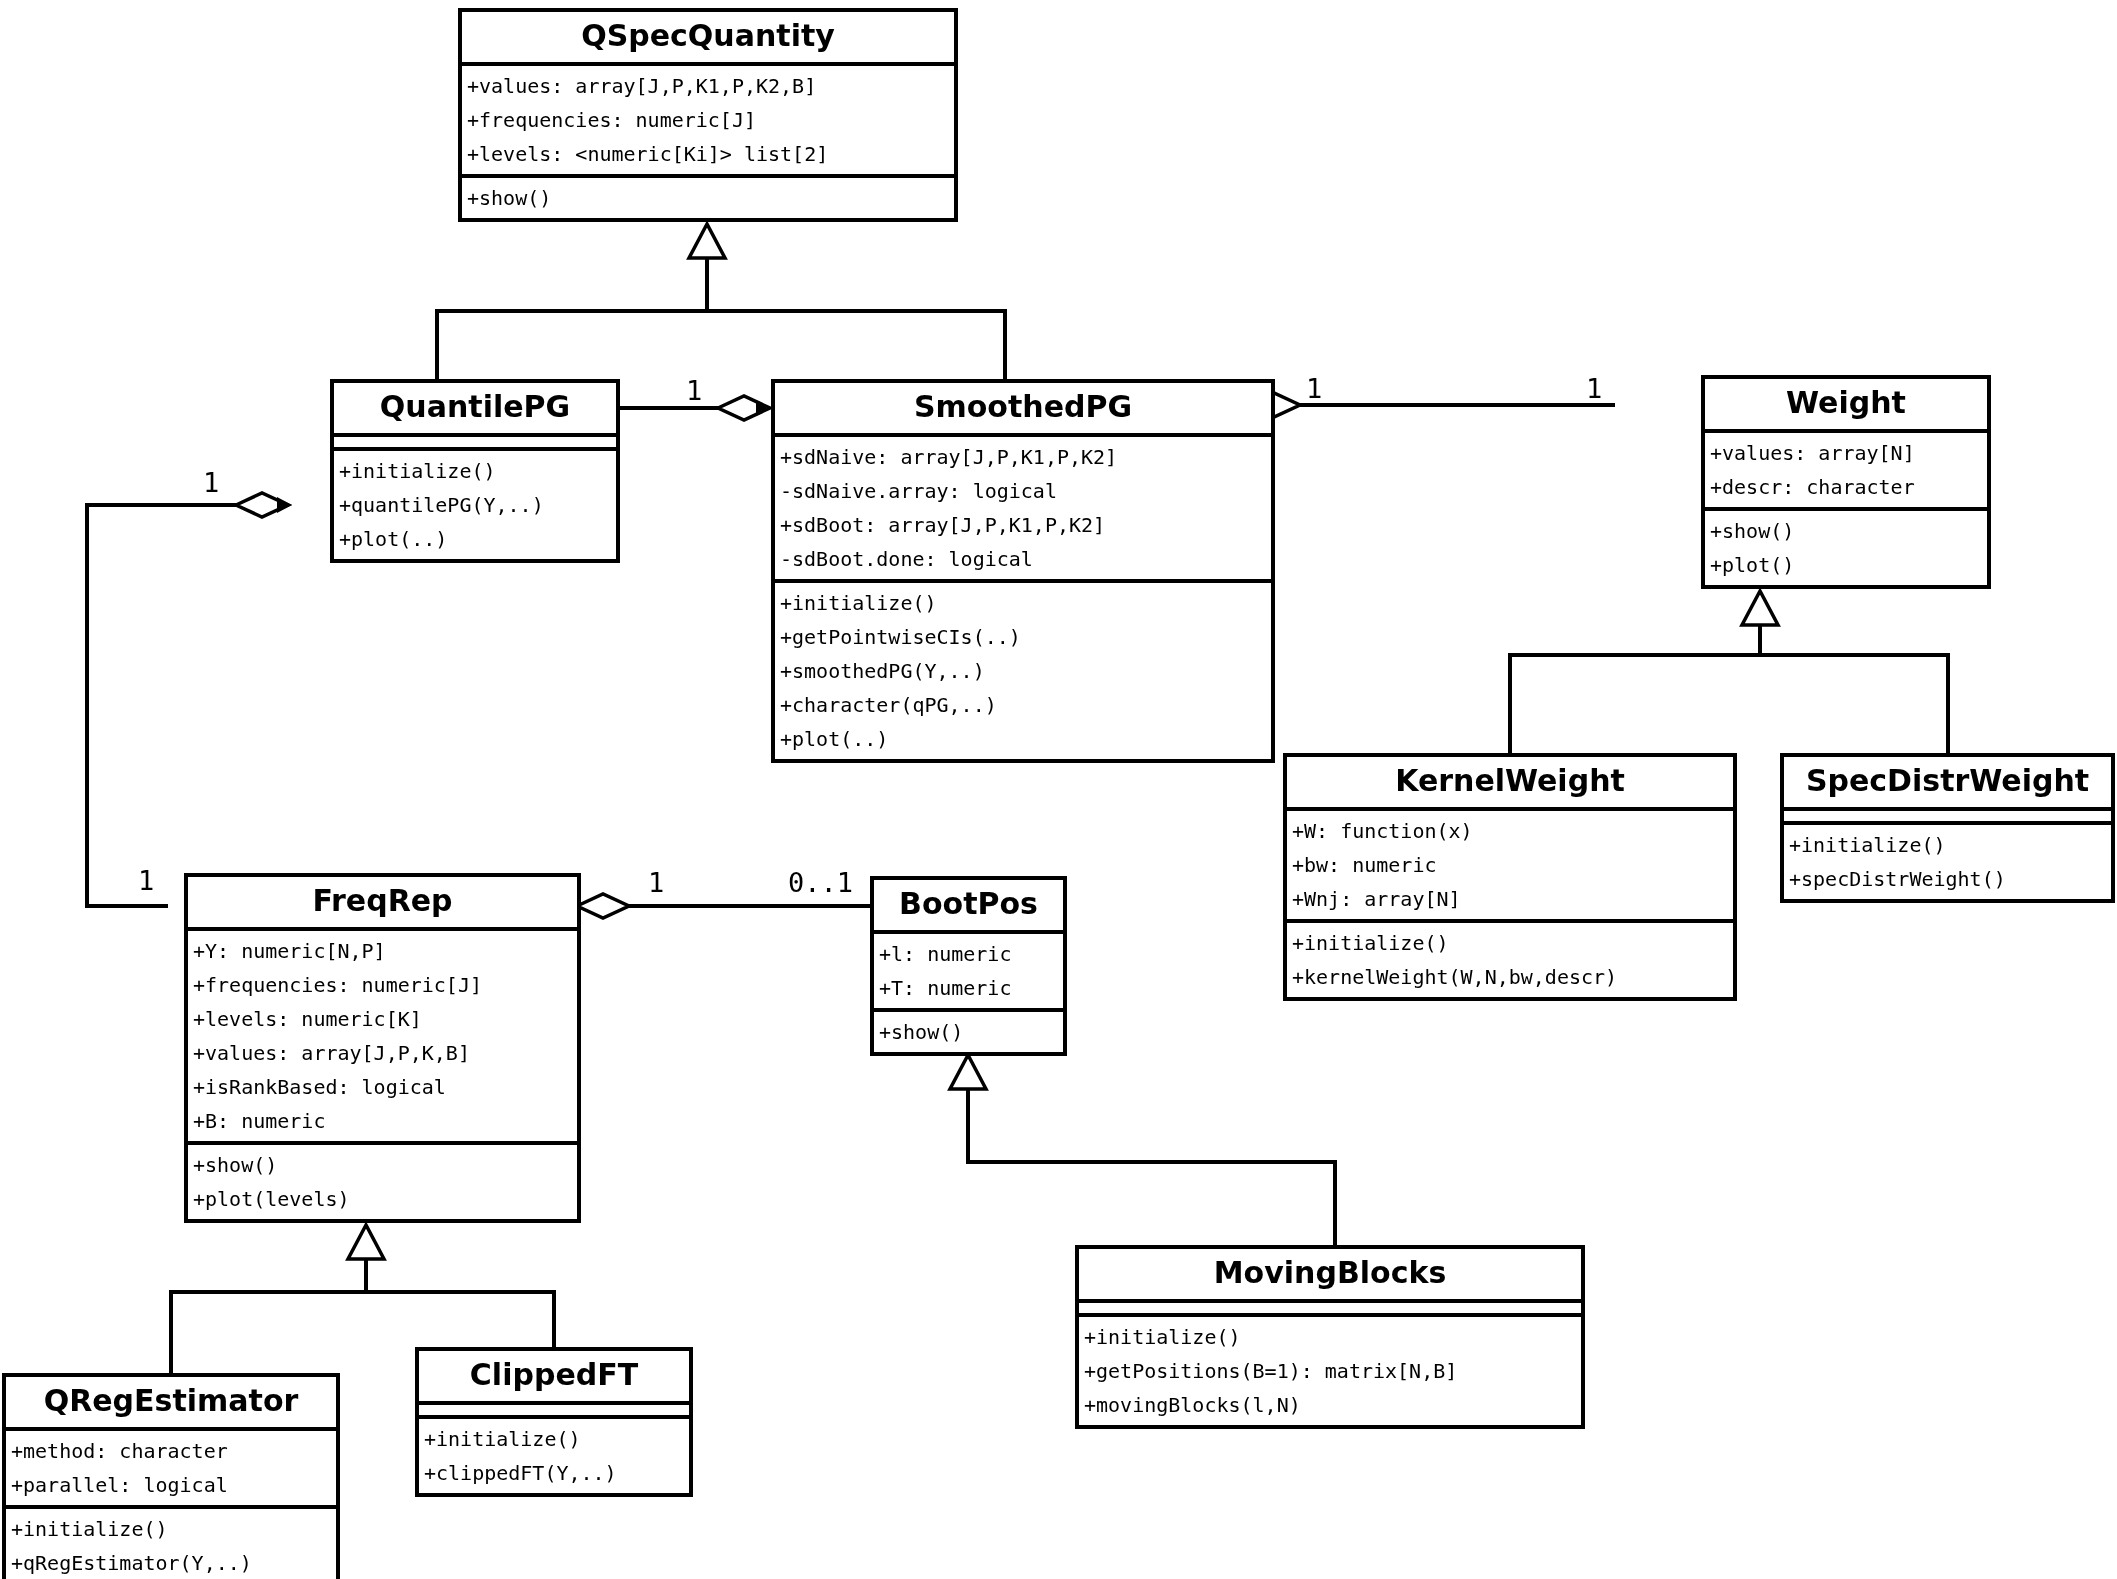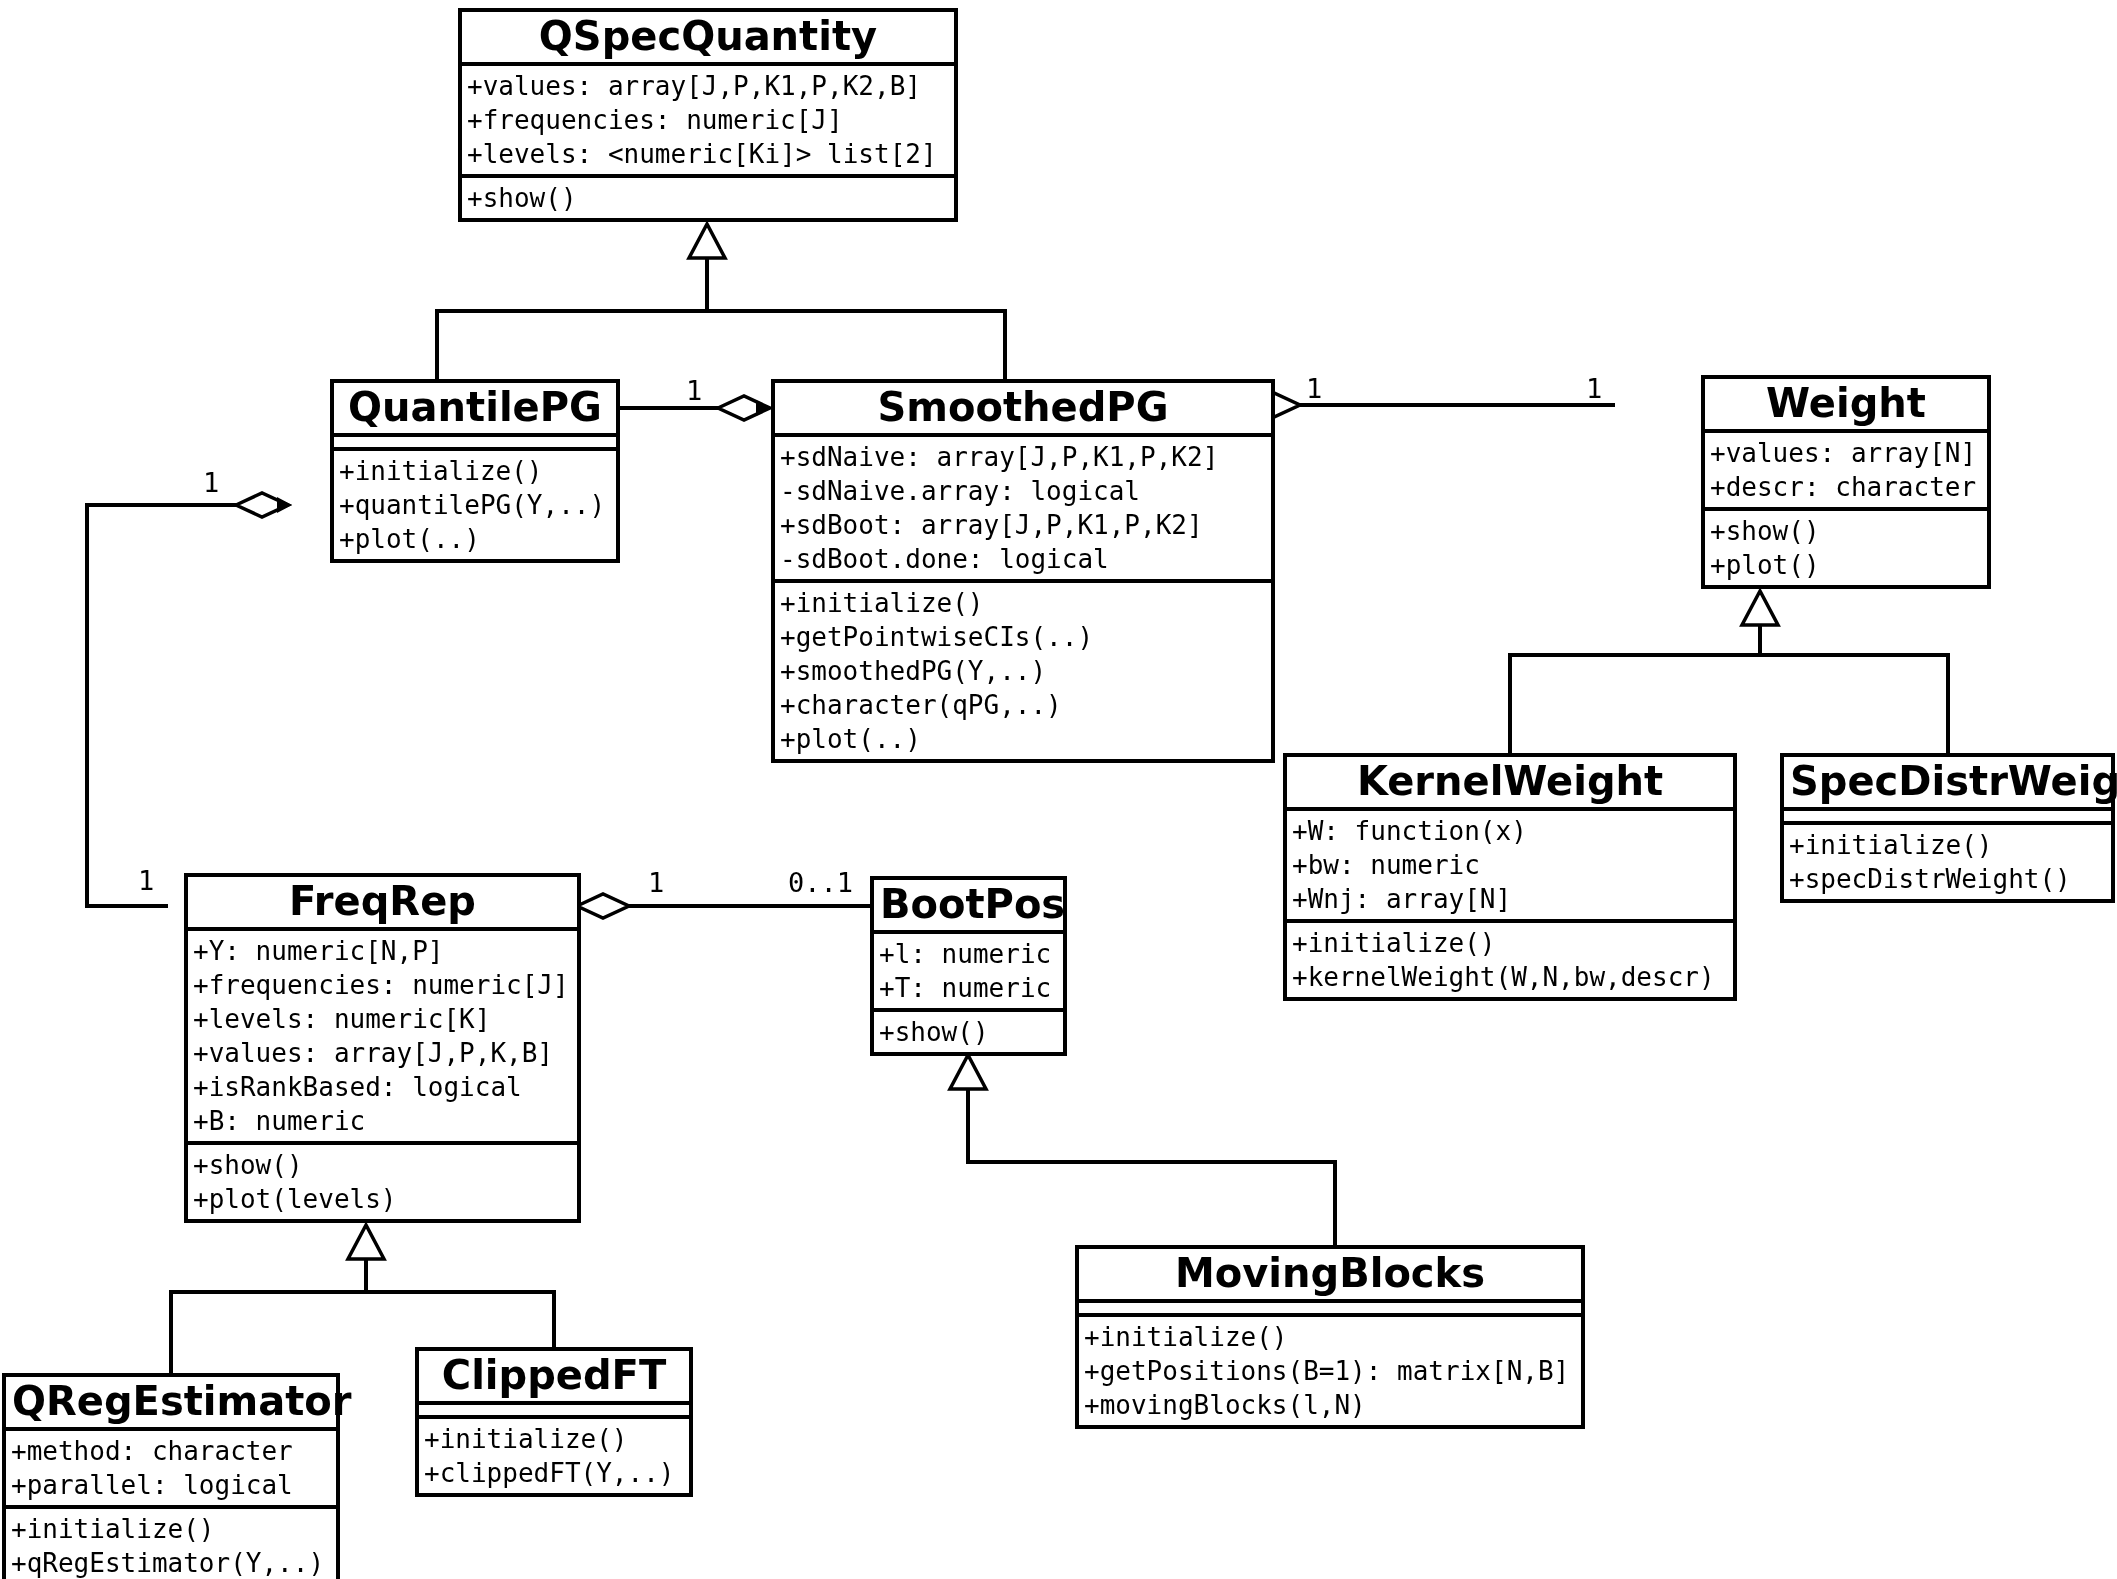--- a/index.html
+++ b/index.html
@@ -19,35 +19,35 @@
     width: 2117px; height: 1579px;
   }
   .uml-class {
     position: absolute;
     background: #ffffff;
     border: 4px solid #000000;
   }
   .uml-title {
     font-family: "DejaVu Sans", sans-serif;
     font-weight: bold;
-    font-size: 40px;
+    font-size: 30px;
     line-height: 36px;
     text-align: center;
     padding: 6px 6px 8px 6px;
     border-bottom: 4px solid #000000;
     white-space: nowrap;
   }
   .uml-attrs {
     border-bottom: 4px solid #000000;
     padding: 3px 3px 3px 5px;
   }
   .uml-attrs.empty { padding: 0; height: 14px; }
   .uml-methods { padding: 3px 3px 3px 5px; }
   .uml-line {
-    font-size: 26px;
+    font-size: 20px;
     line-height: 34px;
     white-space: pre;
   }
   .mult {
     position: absolute;
     font-size: 27px;
     line-height: 30px;
     font-family: "DejaVu Sans Mono", monospace;
     color: #000;
     white-space: pre;

